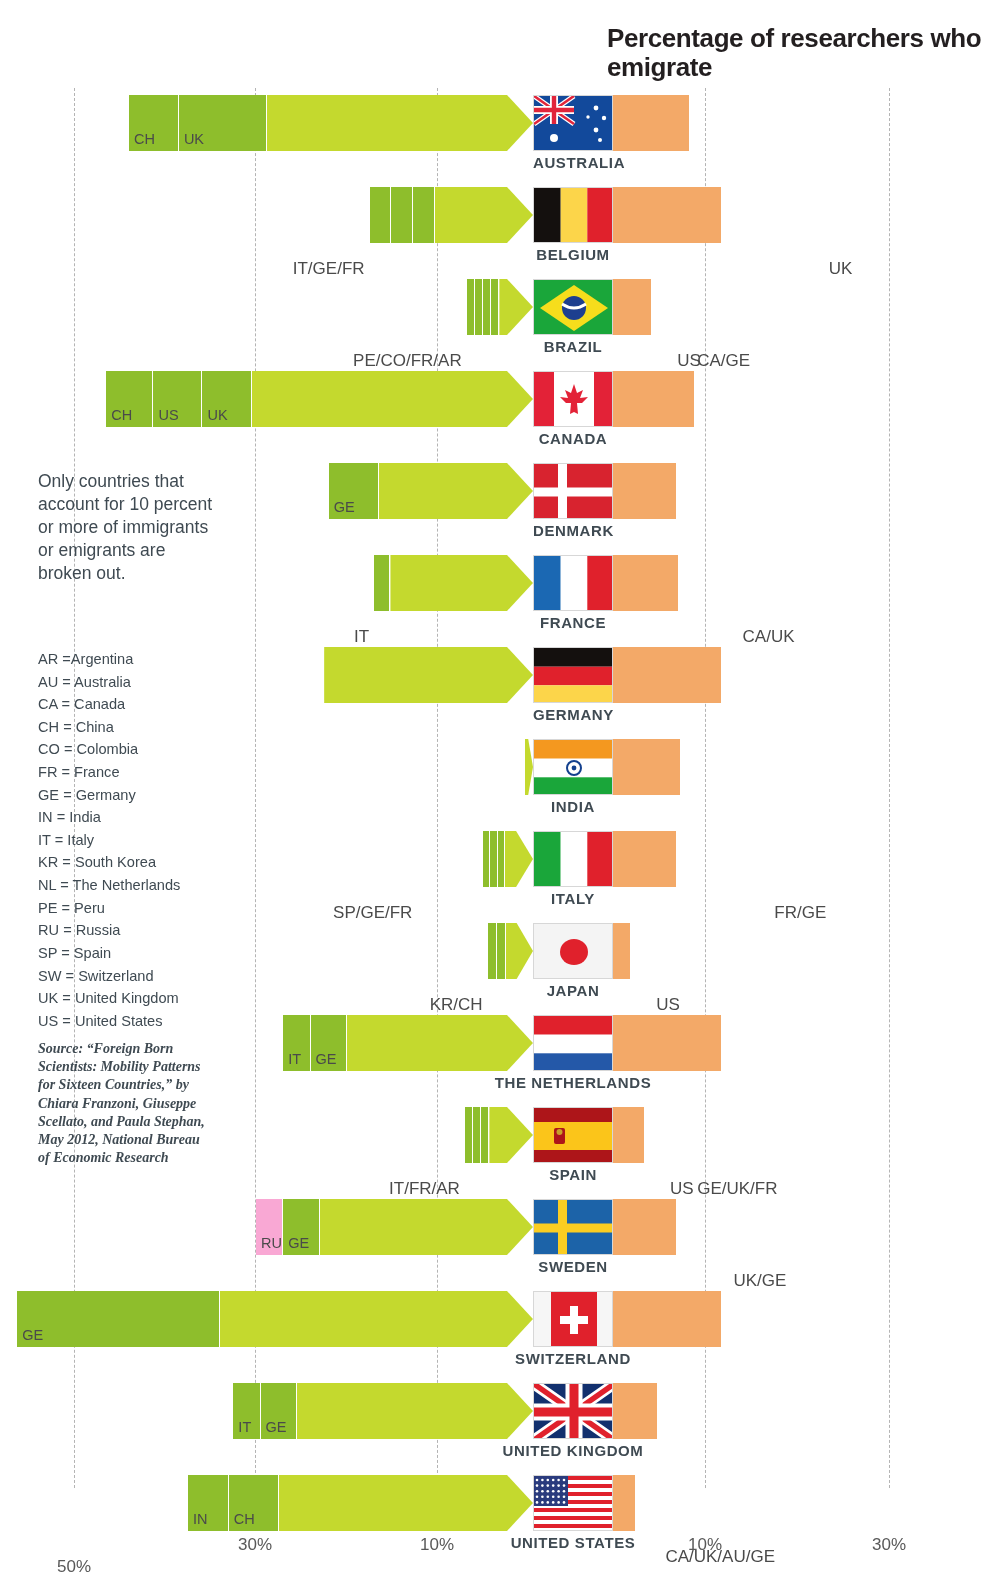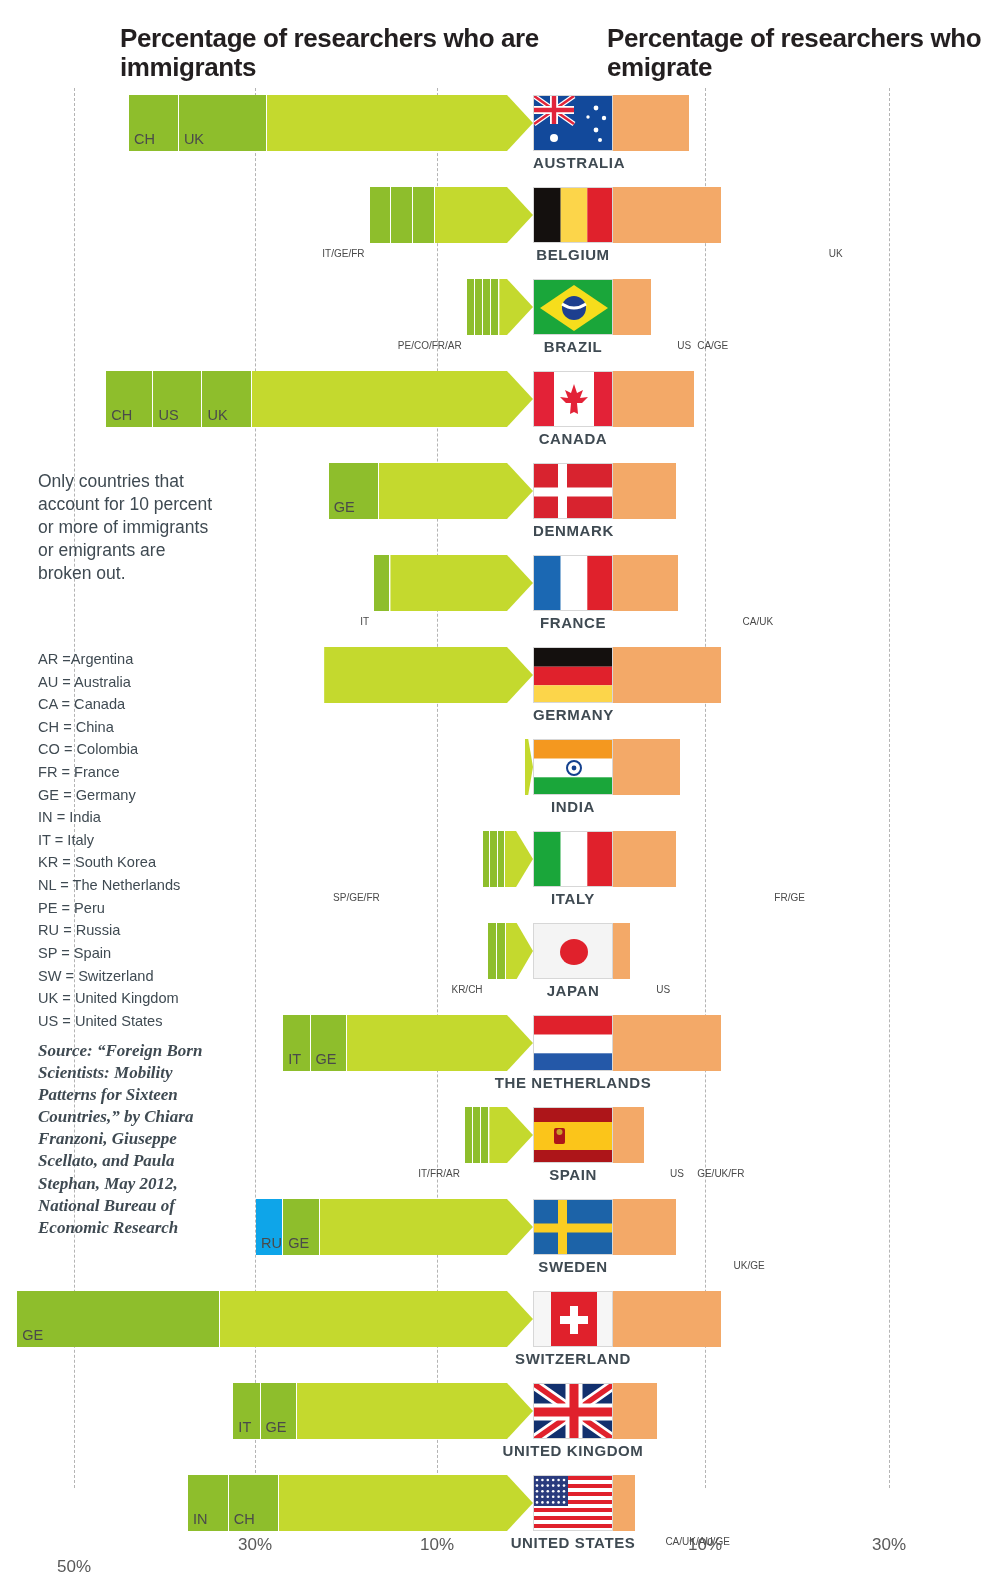--- a/index.html
+++ b/index.html
@@ -34,62 +34,61 @@
     position:absolute;left:38px;top:470px;width:180px;
     font-size:17.5px;line-height:1.32;color:#3f4a52;
   }
   #abbr{
     position:absolute;left:38px;top:648px;width:200px;
     font-size:14.6px;line-height:1.55;color:#3f4a52;
   }
   #src{
     position:absolute;left:38px;top:1040px;width:172px;
     font-family:"Liberation Serif","DejaVu Serif",serif;
-    font-style:italic;font-weight:bold;font-size:17px;line-height:1.3;color:#3f4a52;
+    font-style:italic;font-weight:bold;font-size:14px;line-height:1.3;color:#3f4a52;
   }
 
   
   .row{position:absolute;left:0;width:1000px;height:92px;}
   .barwrap{position:absolute;top:0;height:52px;}
 
   .seg{
     position:absolute;top:0;height:56px;box-sizing:border-box;
   }
   .seg.l{border-right:1.6px solid #ffffff;}
   .seg.r{border-right:1.6px solid #ffffff;}
 
   .lab{
     position:absolute;bottom:4px;font-size:14.5px;color:#4a4a4a;white-space:nowrap;
     pointer-events:none;
   }
   .lab-in{left:5px;}
 
   
   .olab{
-    position:absolute;font-size:10px;color:#4a4a4a;white-space:nowrap;
-    bottom:20px;
+    position:absolute;font-size:17px;color:#4a4a4a;white-space:nowrap;
+    bottom:0;
   }
 
   
   .flag{
     position:absolute;left:533px;top:0;width:80px;height:56px;
     overflow:hidden;border:1px solid #d7d7d7;box-sizing:border-box;
   }
   .cname{
     position:absolute;left:533px;top:59px;width:80px;text-align:center;
     font-size:15px;font-weight:bold;letter-spacing:0.6px;color:#3f4a52;white-space:nowrap;
   }
   .cname-wide{left:453px;width:240px;}
 </style>
 </head>
 <body>
 
 <div id="stage">
 
-  <div class="hdr" id="hdr-left">Percentage of researchers who are immigrants</div>
   <div class="hdr" id="hdr-right">Percentage of researchers who emigrate</div>
 
   <div id="gridlines">
       <div class="grid" style="left: 74px;"></div>
       <div class="grid" style="left: 255px;"></div>
       <div class="grid" style="left: 437px;"></div>
       <div class="grid" style="left: 705px;"></div>
       <div class="grid" style="left: 889px;"></div>
     </div>
   <div id="ticks">
@@ -355,21 +354,21 @@
           </svg></div>
         <div class="cname">SPAIN</div>
         <div class="olab" style="left: 669.94px;">US</div>
         <div class="olab" style="left: 697.18px;">GE/UK/FR</div>
         <div class="barwrap" style="left: 613px; width: 77.18px;">
           <div class="seg r" style="left: 0px; width: 31.78px; background: rgb(243, 169, 104);"></div>
         </div>
       </div>
       <div class="row" style="top: 1199px;">
         <div class="barwrap" style="left: 256.06px; width: 276.94px;">
-          <div class="seg l" style="left: 0px; width: 27.24px; background: #0ea5e9;">
+          <div class="seg l" style="left: 0px; width: 27.24px; background: #f9a8d4;">
             <span class="lab lab-in">RU</span>
           </div>
           <div class="seg l" style="left: 27.24px; width: 36.32px; background: rgb(142, 190, 44);">
             <span class="lab lab-in">GE</span>
           </div>
           <div class="seg" style="left: 63.56px; width: 213.38px; background: rgb(196, 217, 46); clip-path: polygon(0px 0px, calc(100% - 26px) 0px, 100% 50%, calc(100% - 26px) 100%, 0px 100%);"></div>
         </div>
         <div class="flag"><svg viewBox="0 0 80 56" width="80" height="56" preserveAspectRatio="none">
             <rect width="80" height="56" fill="#1c63a8"></rect>
             <rect x="24" width="9" height="56" fill="#fbcd22"></rect>

